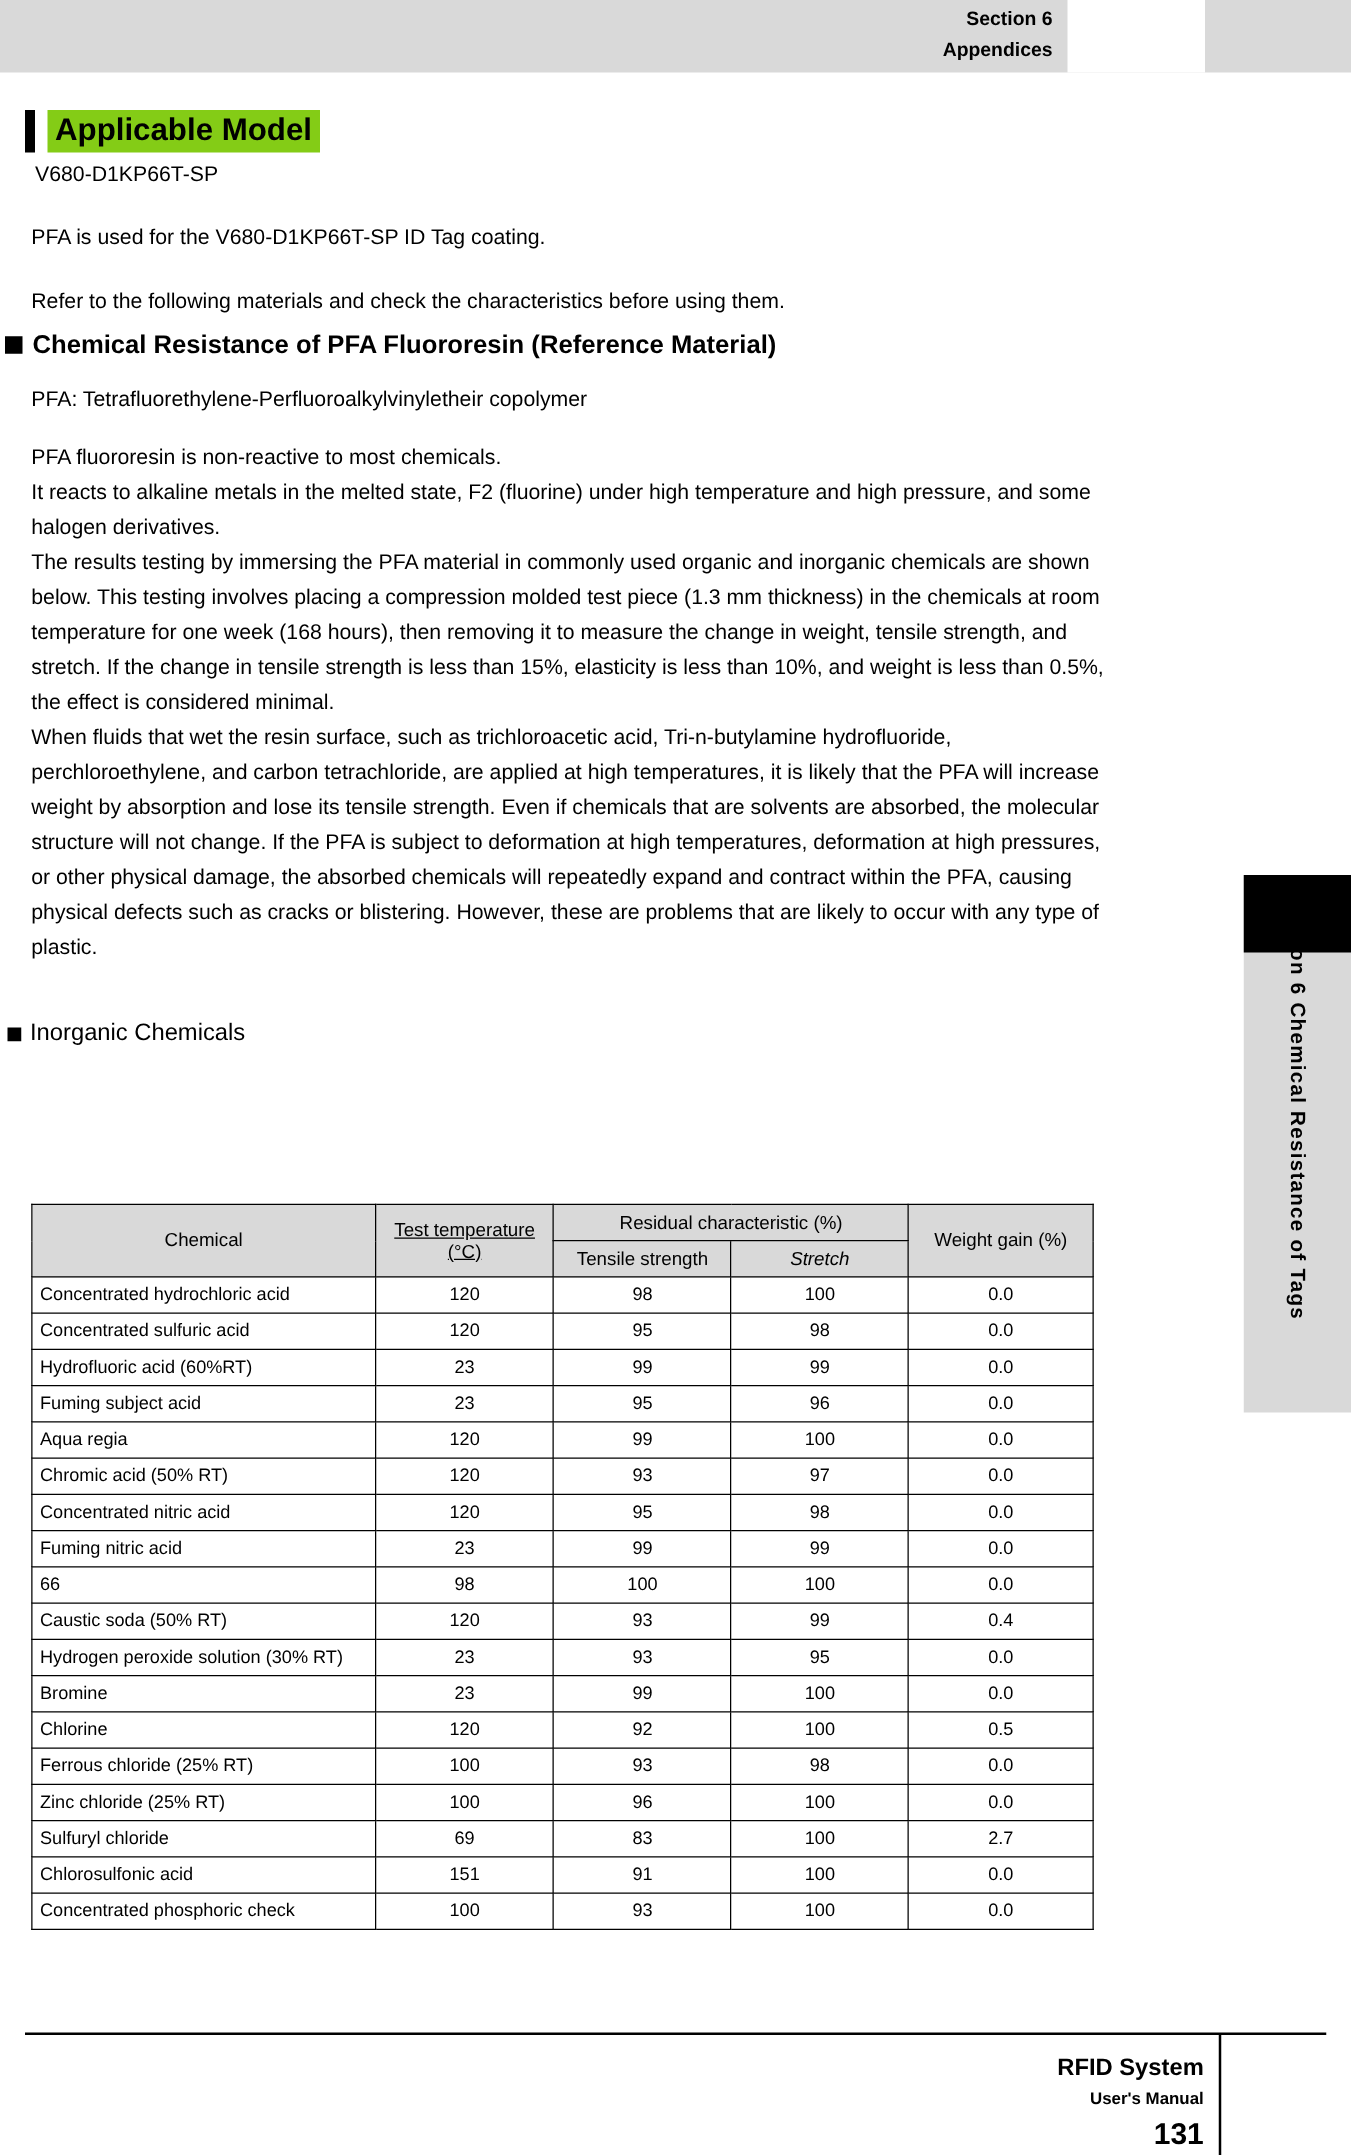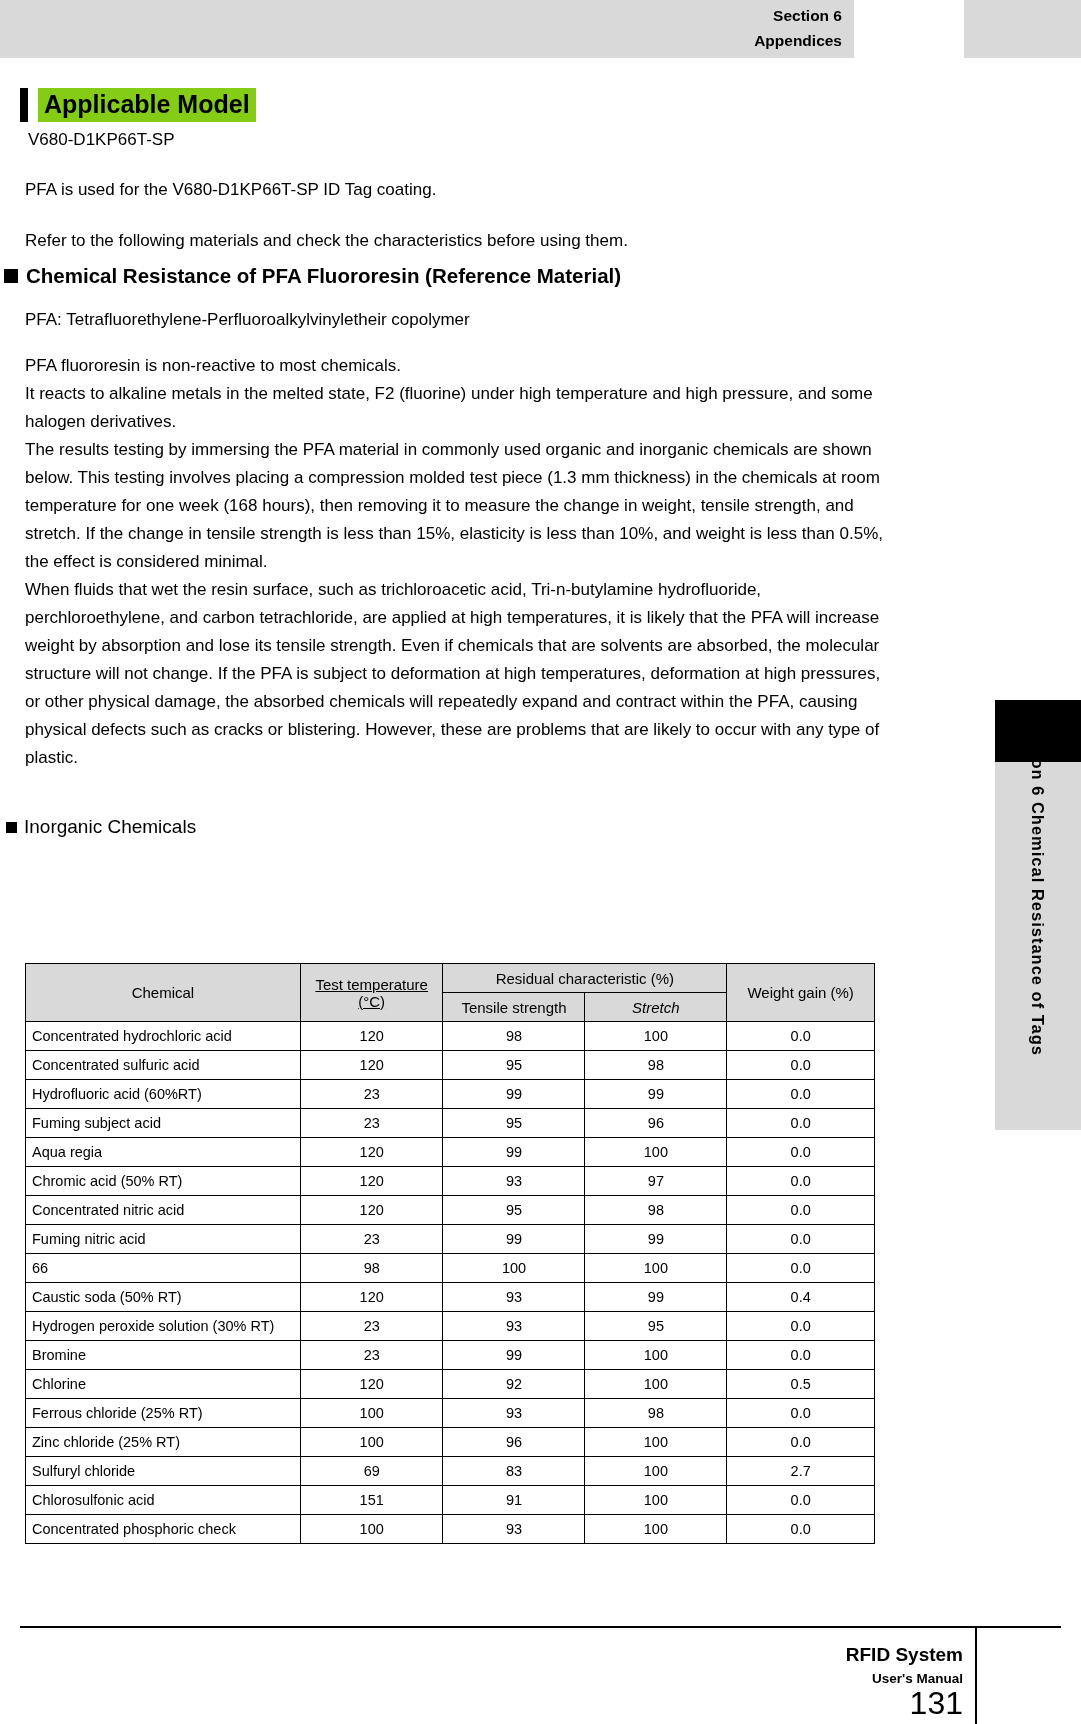--- a/index.html
+++ b/index.html
@@ -237,22 +237,22 @@
     bottom: 38px;
     right: 118px;
     font-size: 13.5px;
     font-weight: bold;
     text-align: right;
   }
   .footer-pageno {
     position: absolute;
     bottom: 2px;
     right: 118px;
-    font-size: 32px;
-    font-weight: normal;
+    font-size: 24px;
+    font-weight: bold;
     text-align: right;
   }
   .footer-vline {
     position: absolute;
     bottom: 0;
     right: 104px;
     width: 2px;
     height: 96px;
     background: #000;
   }

